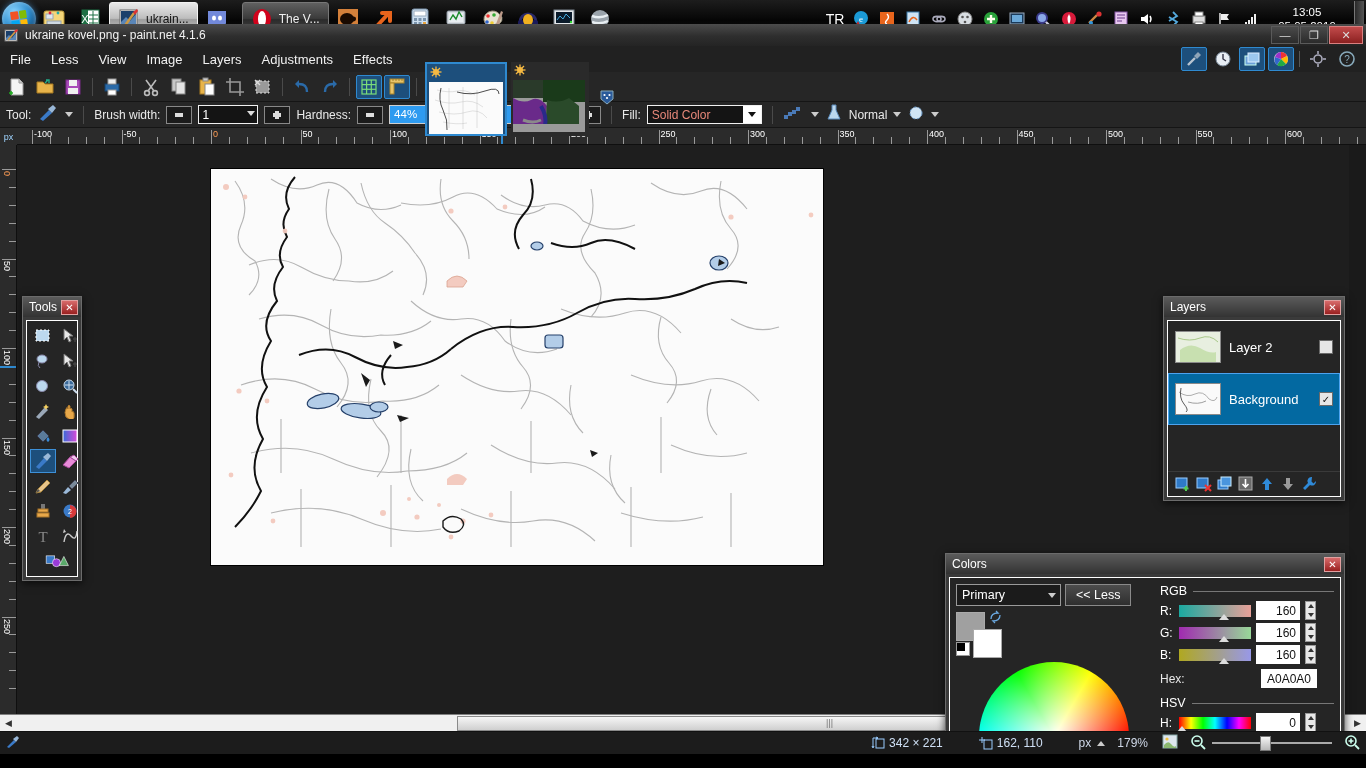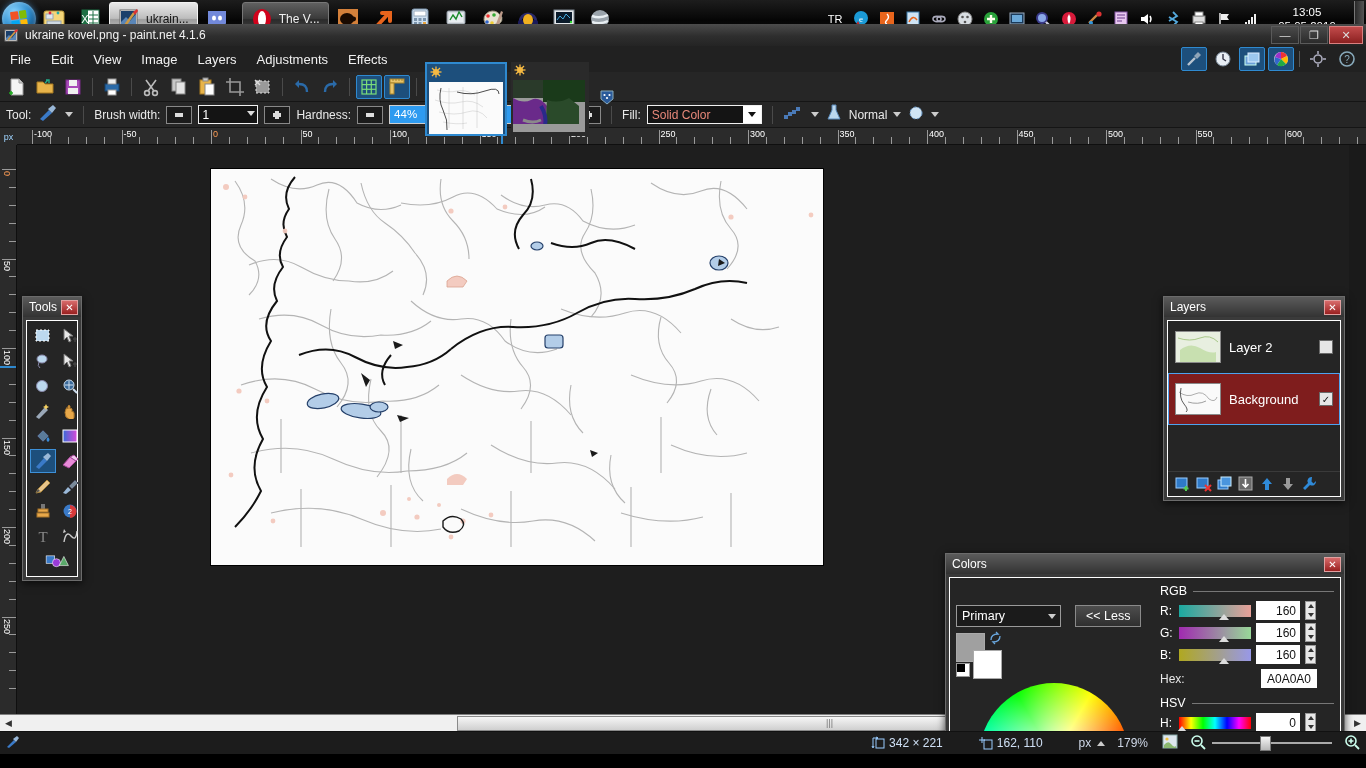--- a/index.html
+++ b/index.html
@@ -115,33 +115,33 @@
   #tools{ left:22px; top:168px; width:60px; }
   #toolgrid{ display:grid; grid-template-columns:1fr 1fr; padding:3px; gap:1px;}
   .tool{ width:26px;height:24px;display:flex;align-items:center;justify-content:center;border:1px solid transparent;}
   .tool.sel{ background:#1d4f7c;border:1px solid #3d90d8;}
   .tool-wide{ grid-column:1 / span 2; justify-self:center; }
 
   
   #layers{ left:1163px; top:168px; width:182px; }
   #layerlist{ height:150px; }
   .lrow{ height:52px;display:flex;align-items:center;padding:0 6px;gap:8px;border:1px solid transparent;}
-  .lrow.sel{ background:#7f1d1d; border:1px solid #4da3ef;justify-content:center;}
+  .lrow.sel{ background:#0369a1; border:1px solid #4da3ef;justify-content:center;}
   .lthumb{ width:46px;height:32px;border:1px solid #8a8a8a;flex:none;}
   .lname{ font-size:13px;color:#fff;flex:1;}
   .lcheck{ width:14px;height:14px;background:#e6e6e6;border:1px solid #6a6a6a;
            display:flex;align-items:center;justify-content:center;font-size:10px;color:#111;}
   #layerbtns{ height:25px;display:flex;align-items:center;gap:4px;padding:0 6px;border-top:1px solid #3a3a3a;}
   .lbtn{ width:17px;height:17px;display:flex;align-items:center;justify-content:center;}
 
   
   #colors{ left:945px; top:425px; width:400px; }
   #colorsbody{ display:flex; padding:6px; gap:8px;}
   .cleft{ width:196px; }
-  .crow1{ display:flex; gap:14px; align-items:center;margin-top:21px;}
+  .crow1{ display:flex; gap:4px; align-items:center;}
   .dropdown{ width:105px;height:22px;background:#1b1b1b;border:1px solid #9a9a9a;color:#fff;
              font-size:12.5px;display:flex;align-items:center;padding-left:5px;position:relative;}
   .dropdown .btn{position:absolute;right:4px;top:8px;}
   .btn3d{ height:22px;padding:0 10px;background:linear-gradient(180deg,#4d4d4d,#2f2f2f);
           border:1px solid #8a8a8a;color:#fff;font-size:12.5px;display:flex;align-items:center;justify-content:center;}
   .swatches{ position:relative; width:44px;height:44px;margin-top:6px;}
   .sw-primary{ position:absolute;left:0;top:0;width:29px;height:29px;border:1px solid #aaa;}
   .sw-secondary{ position:absolute;left:17px;top:17px;width:29px;height:29px;background:#fff;border:1px solid #aaa;}
   .sw-reset{ position:absolute;left:0;top:30px;width:14px;height:14px;background:#fff;border:1px solid #999;}
   .sw-reset i{ display:block;width:8px;height:8px;background:#000;}
@@ -308,21 +308,21 @@
   <div class="tb-icon">
     <svg width="26" height="24" viewBox="0 0 26 24">
       <circle cx="13" cy="12" r="9" fill="#9aa3ab"></circle>
       <path d="M5 9 q8 3 16 -1 M5 15 q8 3 16 -1" stroke="#e8eef2" stroke-width="2.5" fill="none"></path>
       <text x="17" y="21" font-size="6" fill="#fff" font-family="Liberation Sans">Pro</text>
     </svg>
   </div>
 
   <div id="tray">
     <div class="tray-ic">
-      <span style="font-size:11px;color:#fff">TR</span>
+      <span style="font-size:14px;color:#fff">TR</span>
     </div>
     <div class="tray-ic">
       <svg width="18" height="18" viewBox="0 0 18 18">
           <circle cx="9" cy="8" r="7" fill="#1b9ad6"></circle>
       <text x="9" y="12" font-size="9" fill="#fff" text-anchor="middle" font-family="Liberation Serif">e</text>
       <path d="M3 17 L6 11 L9 17 Z" fill="#c22"></path>
         </svg>
     </div>
     <div class="tray-ic">
       <svg width="18" height="18" viewBox="0 0 18 18">
@@ -444,21 +444,21 @@
     <span class="ttl">ukraine kovel.png - paint.net 4.1.6</span>
     <div id="wincontrols">
       <div class="winbtn">—</div>
       <div class="winbtn">❐</div>
       <div class="winbtn close">✕</div>
     </div>
   </div>
 
   <div id="menubar">
     <div class="menu-item">File</div>
-    <div class="menu-item">Edit</div>
+    <div class="menu-item">Less</div>
     <div class="menu-item">View</div>
     <div class="menu-item">Image</div>
     <div class="menu-item">Layers</div>
     <div class="menu-item">Adjustments</div>
     <div class="menu-item">Effects</div>
 
     <div style="margin-left:auto;display:flex;align-items:center;gap:3px;padding-right:6px;">
       <div class="tbi on">
         <svg width="18" height="18" viewBox="0 0 18 18">
             <path d="M3 15 L10 8" stroke="#b8c4d0" stroke-width="2.4"></path>

